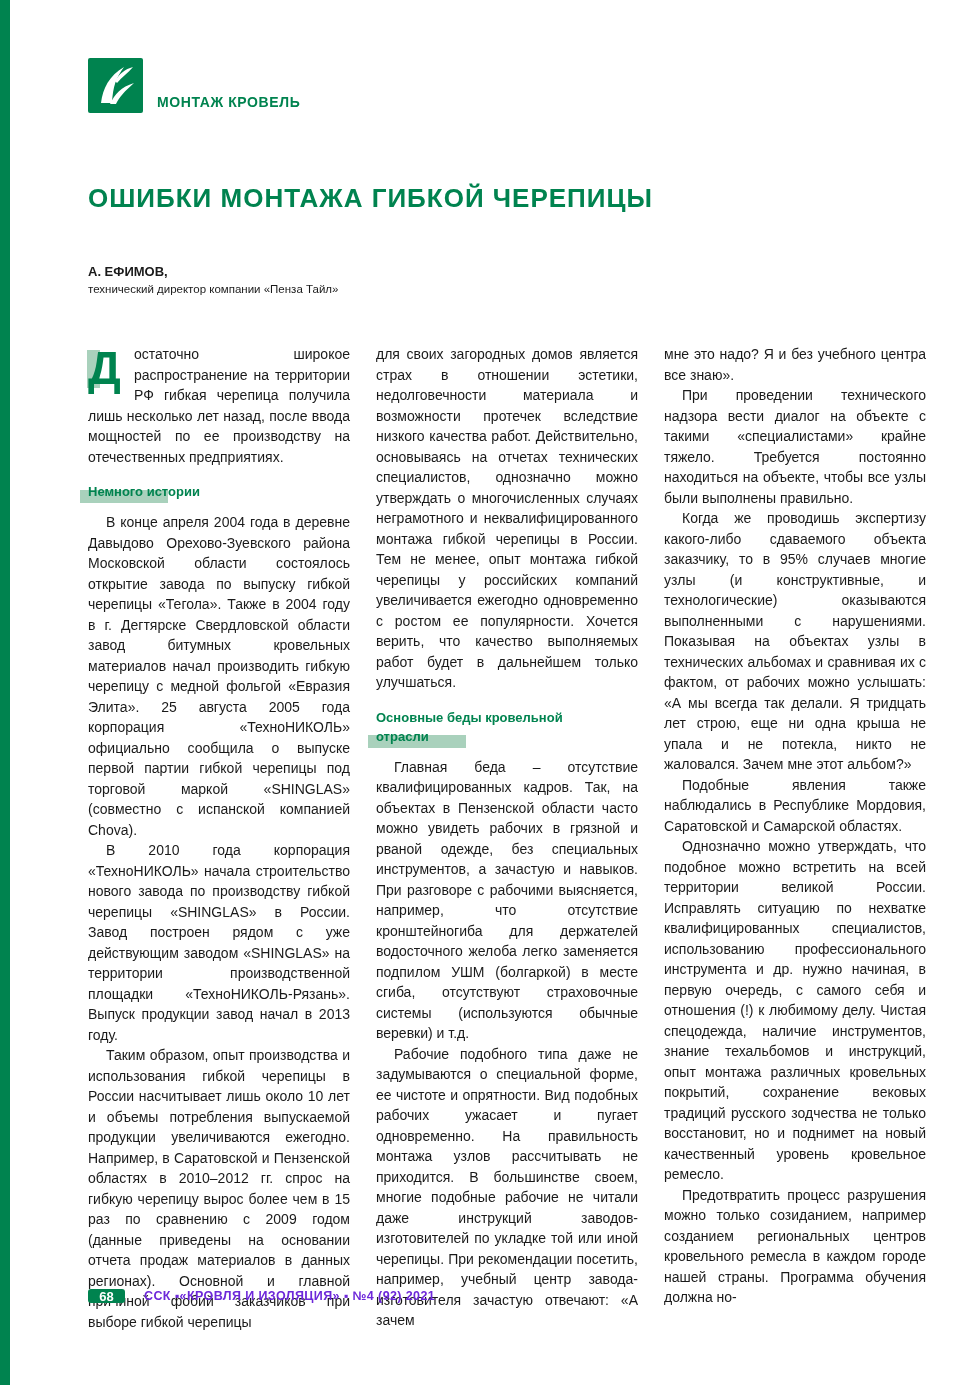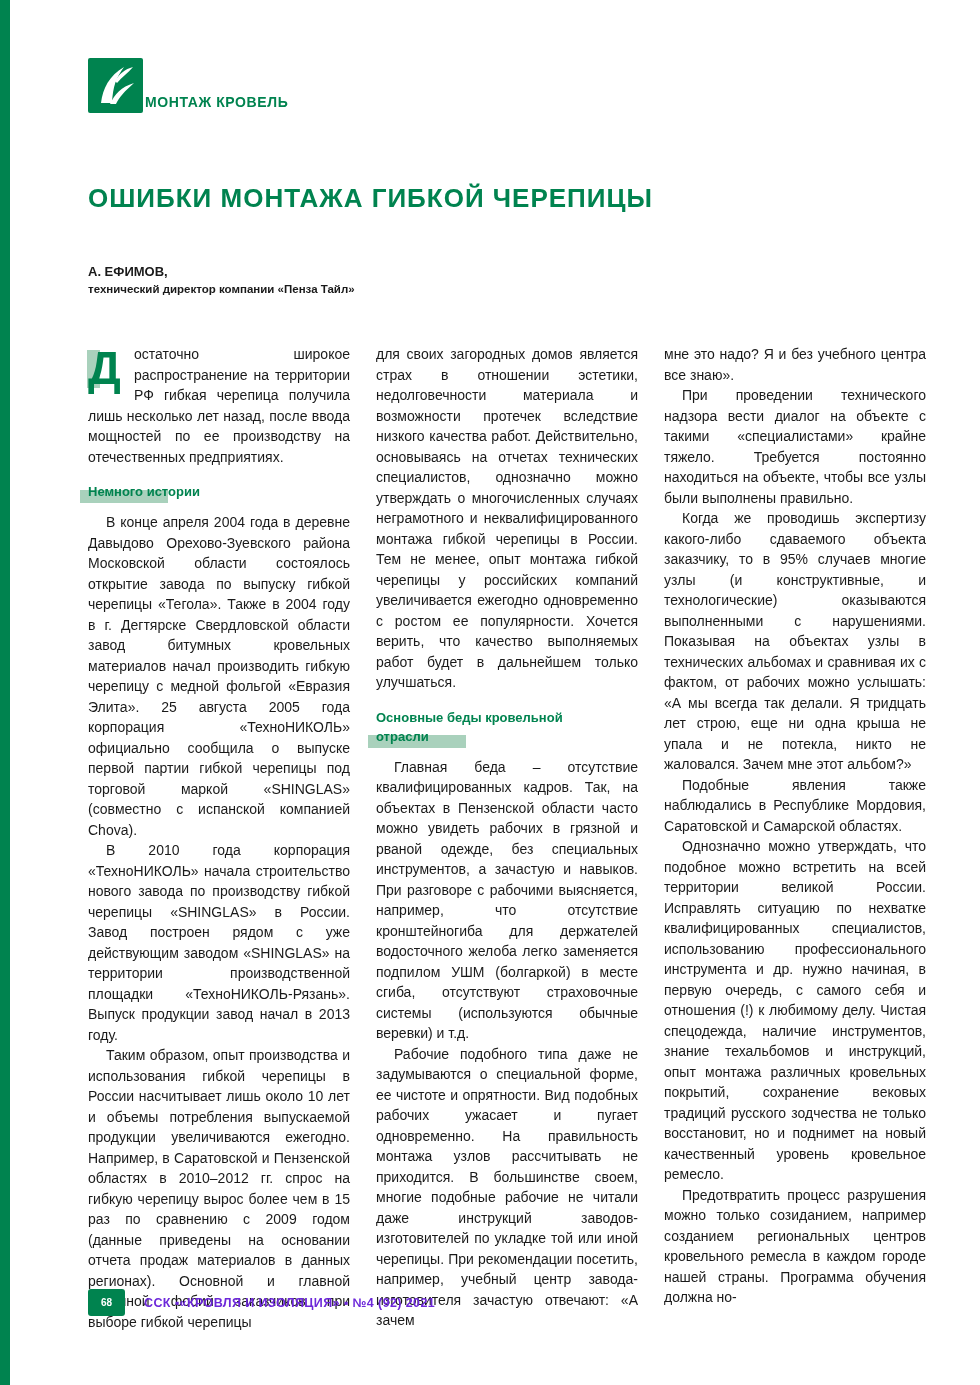--- a/index.html
+++ b/index.html
@@ -3,47 +3,47 @@
 <meta charset="utf-8">
 <style>
   * { margin:0; padding:0; box-sizing:border-box; }
   html,body { background:#ffffff; }
   body { font-family:"Liberation Sans","DejaVu Sans",sans-serif; }
 
   .page { position:relative; width:980px; height:1385px; background:#ffffff; overflow:hidden; }
 
   .spine { position:absolute; left:0; top:0; width:10px; height:100%; background:#00834F; }
 
-  .masthead { position:absolute; left:88px; top:58px; display:flex; align-items:flex-end; gap:2px; }
+  .masthead { position:absolute; left:88px; top:58px; display:flex; align-items:flex-end; gap:14px; }
   .logo { width:55px; height:55px; flex:0 0 auto; }
   .rubric { color:#00834F; font-weight:bold; font-size:14px; letter-spacing:0.6px; padding-bottom:3px; }
 
   .title { position:absolute; left:88px; top:183px; color:#00834F; font-size:26px; font-weight:bold; letter-spacing:1px; white-space:nowrap; }
 
   .author { position:absolute; left:88px; top:264px; color:#1a1a1a; }
   .author-name { font-size:13px; font-weight:bold; margin-bottom:4px; }
-  .author-role { font-size:11.5px; font-weight:bold; }
+  .author-role { font-size:11.5px; font-weight:normal; }
 
   .columns { position:absolute; left:88px; top:344px; width:838px; display:flex; gap:26px; }
   .col { width:262px; font-size:14px; line-height:20.5px; color:#1a1a1a; text-align:justify; }
   .col p { margin:0; }
   p.indent { text-indent:18px; }
 
   .dropcap { float:left; position:relative; width:38px; height:42px; margin:3px 8px 0 0; }
   .dc-hl { position:absolute; left:-1px; top:3px; width:13px; height:38px; background:#A9D1BC; }
   .dc-letter { position:relative; display:block; font-size:46px; line-height:42px; font-weight:bold; color:#00834F; }
 
   .sec { position:relative; margin:15px 0 11px; font-size:13px; line-height:19px; font-weight:bold; color:#00834F; }
   .secwrap { position:relative; display:inline-block; }
   .hl { position:absolute; left:-8px; bottom:-2px; width:88px; height:13px; background:#A9D1BC; }
   .hl.hl-wide { width:98px; }
   .sec-txt { position:relative; }
 
   .footer { position:absolute; left:88px; top:1289px; display:flex; align-items:center; gap:19px; }
-  .pagenum { width:37px; height:27px; background:#00834F; color:#ffffff; font-weight:bold; font-size:10px; display:flex; align-items:center; justify-content:center; border-radius:3px; }
+  .pagenum { width:37px; height:14px; background:#00834F; color:#ffffff; font-weight:bold; font-size:13px; display:flex; align-items:center; justify-content:center; border-radius:3px; }
   .imprint { color:#6d28d9; font-weight:bold; font-size:12.5px; letter-spacing:0.4px; }
 </style>
 </head>
 <body>
 
 <div class="page">
 
   <div class="spine"></div>
 
   <header class="masthead">

